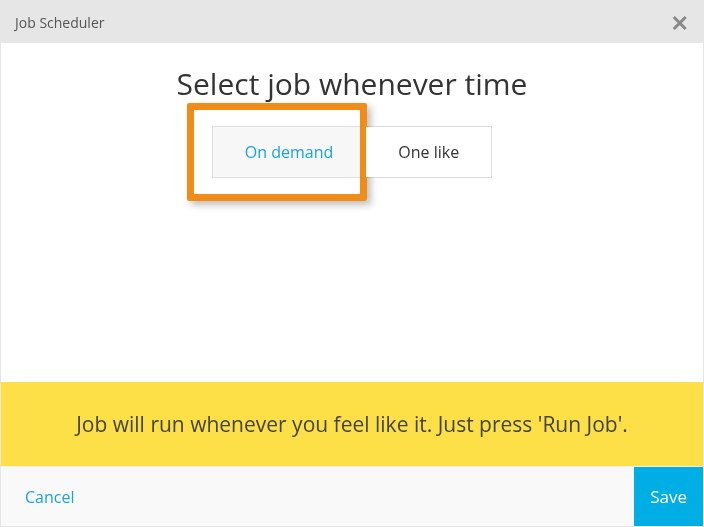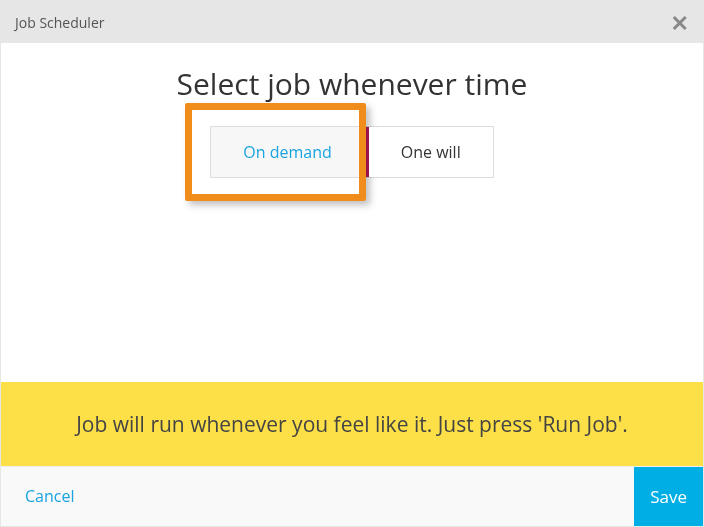--- a/index.html
+++ b/index.html
@@ -60,21 +60,21 @@
       display: inline-flex;
       margin: 0 auto;
       border: 1px solid #ddd;
     }
     .tab {
       padding: 14px 32px;
       font-size: 16px;
       color: #333;
       cursor: pointer;
       background: #fff;
-      border-right: 5px solid #be185d;
+      border-right: 1px solid #be185d;
       position: relative;
     }
     .tab:last-child {
       border-right: none;
     }
     .tab.active {
       color: #1aa3e0;
       background: #f7f7f7;
     }
     .highlight-box {
@@ -94,21 +94,21 @@
     .info-bar {
       background: #fde047;
       color: #444;
       font-size: 21px;
       padding: 28px 20px;
       text-align: center;
     }
     .modal-footer {
       display: flex;
       justify-content: space-between;
-      align-items: flex-start;
+      align-items: center;
       background: #f9f9f9;
       border-top: 1px solid #eee;
     }
     .cancel-btn {
       color: #1aa3e0;
       font-size: 16px;
       padding: 18px 24px;
       cursor: pointer;
       background: transparent;
       border: none;
@@ -136,21 +136,21 @@
 
   <div class="modal-body">
     <h1 class="heading">Select job whenever time</h1>
 
     <div class="tab-group">
       <div class="tab active">
         <span>On demand</span>
         <div class="highlight-box"></div>
       </div>
       <div class="tab">
-        <span>One will</span>
+        <span>One like</span>
       </div>
     </div>
 
     <div class="spacer"></div>
 
     <div class="info-bar">Job will run whenever you feel like it. Just press 'Run Job'.</div>
   </div>
 
   <div class="modal-footer">
     <button class="cancel-btn">Cancel</button>

